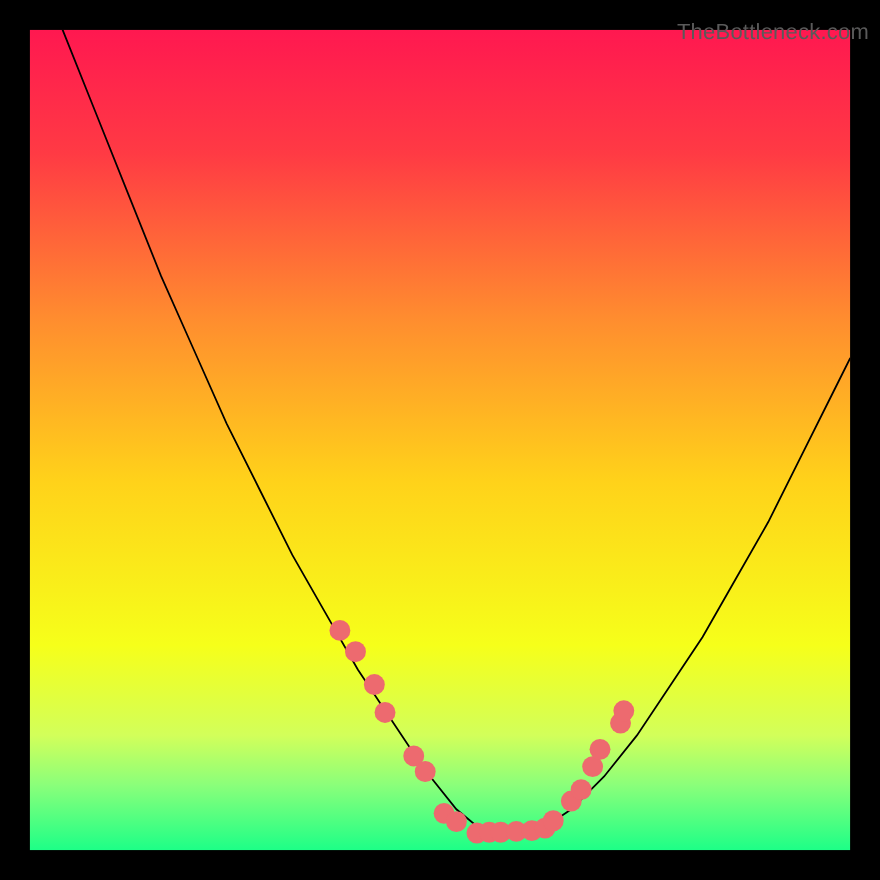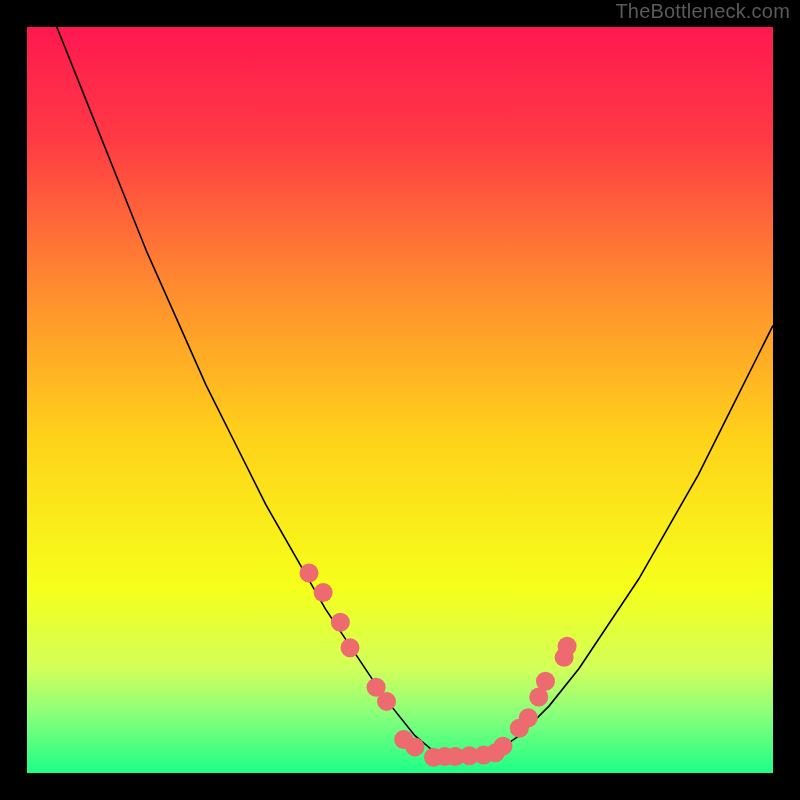--- a/index.html
+++ b/index.html
@@ -22,21 +22,21 @@
   .plot {
     position: absolute;
     left: 0;
     top: 0;
     width: 746px;
     height: 746px;
     display: block;
   }
   .watermark {
     position: absolute;
-    top: 0;
+    top: 18px;
     right: 10px;
     color: #5a5a5a;
     font-size: 20px;
     font-weight: 500;
     letter-spacing: 0.2px;
     user-select: none;
   }
 </style>
 </head>
 <body>

